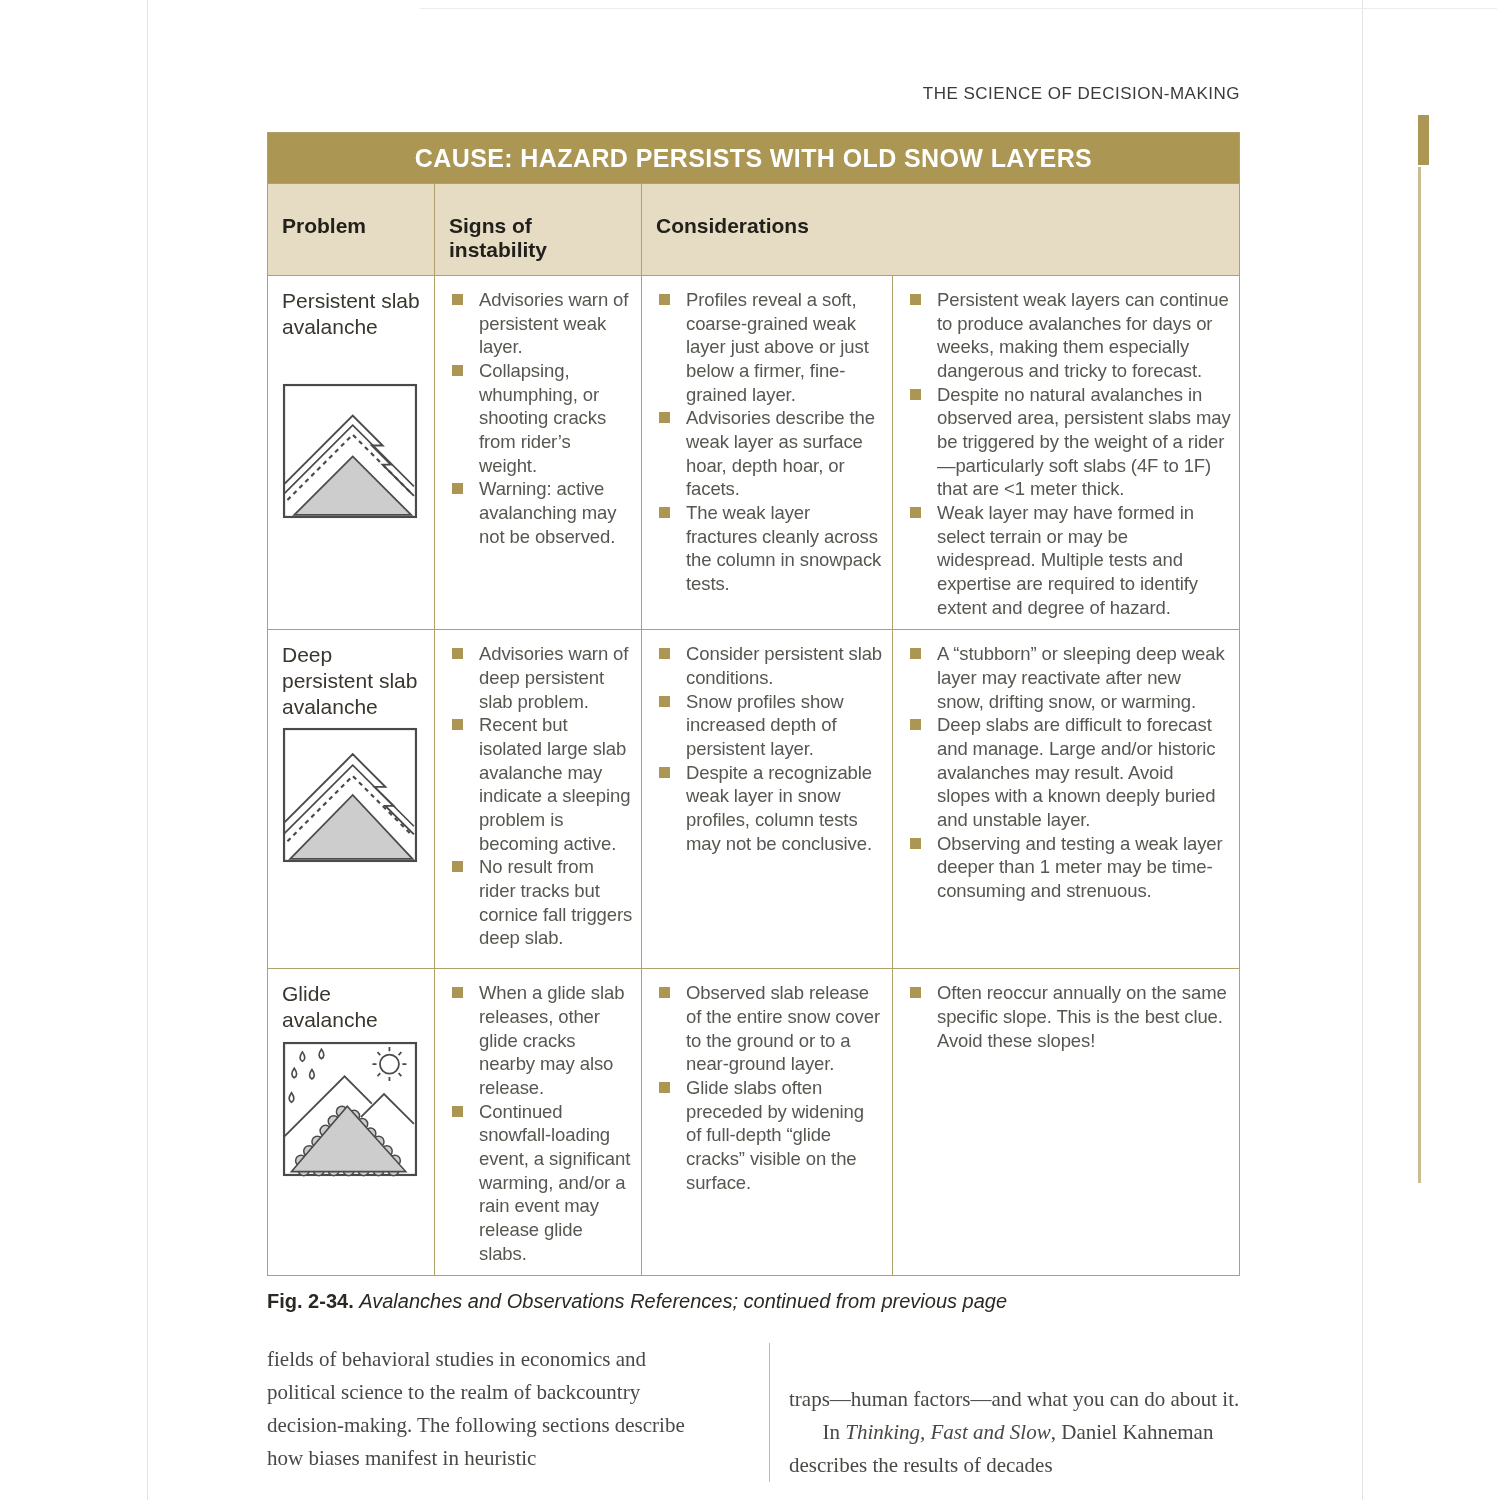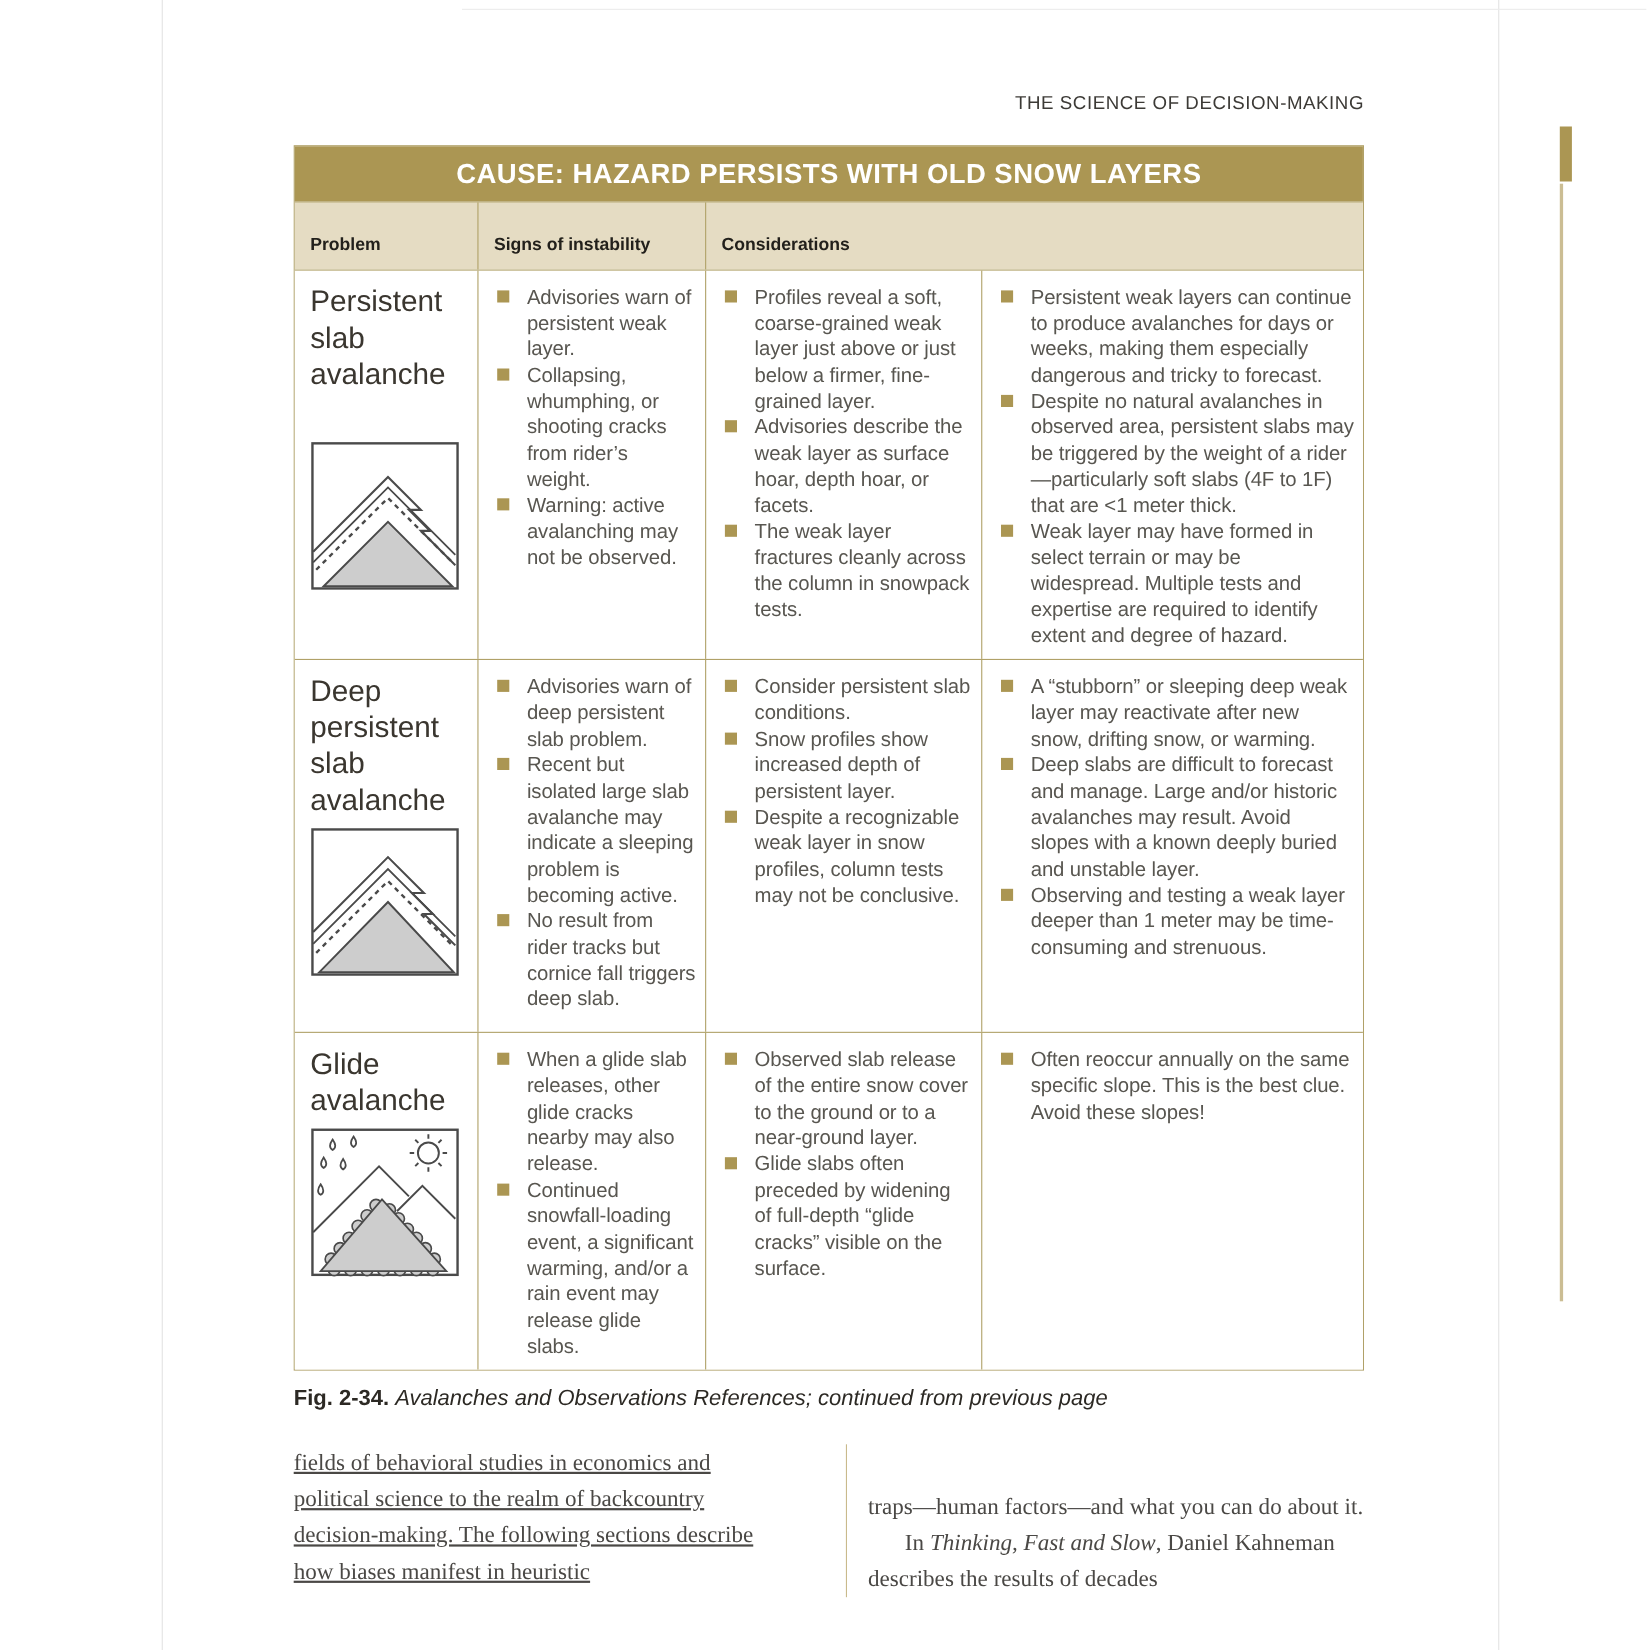--- a/index.html
+++ b/index.html
@@ -29,50 +29,50 @@
   }
 
   
   .av-table{margin-top:28px;border:1px solid var(--tan);}
   .table-title{
     background:var(--gold);height:50px;display:flex;align-items:center;justify-content:center;
     color:#fff;font-weight:bold;font-size:25px;letter-spacing:.4px;
   }
   .grid{display:grid;grid-template-columns:166px 207px 251px 347px;}
   .header-row{background:var(--beige);border-top:1px solid var(--tan);}
-  .header-row .cell{padding:30px 10px 13px 14px;font-size:16px;font-weight:bold;color:#22201b;}
+  .header-row .cell{padding:30px 10px 13px 14px;font-size:21px;font-weight:bold;color:#22201b;}
   .body-row{background:#fff;border-top:1px solid var(--tan);}
   .cell{border-left:1px solid var(--tan);}
   .cell:first-child{border-left:none;}
   .body-row .cell{padding:12px 8px 10px 14px;}
   .row-1{min-height:328px;}
   .row-2{min-height:338px;}
   .row-3{min-height:276px;}
-  .problem-name{font-size:27px;line-height:1.22;color:#3a362f;}
+  .problem-name{font-size:21px;line-height:1.22;color:#3a362f;}
   .diagram{display:block;width:136px;height:136px;margin-top:8px;}
   .diagram.gap-top{margin-top:44px;}
 
   ul.bullets{list-style:none;margin:0;padding:0;}
   ul.bullets li{
     position:relative;padding-left:30px;margin:0;
     font-size:18.5px;line-height:1.28;letter-spacing:-.1px;color:var(--bullet-ink);
   }
   ul.bullets li::before{
     content:"";position:absolute;left:3px;top:6px;width:11px;height:11px;background:var(--gold);
   }
 
   
   .caption{margin-top:14px;font-size:20px;color:#2c2924;}
   .cap-label{font-weight:bold;}
   .cap-text{font-style:italic;}
 
   
   .bodytext{display:flex;margin-top:30px;font-family:"Liberation Serif",serif;
     font-size:21px;line-height:1.57;color:#4a4845;}
-  .bt-left{width:440px;padding-right:63px;border-right:1px solid #c9ba8c;text-decoration:underline;}
+  .bt-left{width:440px;padding-right:63px;border-right:1px solid #c9ba8c;}
   .bt-right{width:452px;padding-left:19px;margin-top:40px;}
   .bodytext p{margin:0;}
   .bt-right .indent{text-indent:1.6em;}
   .italic{font-style:italic;}
 </style>
 </head>
 <body>
 
 <div class="canvas">
 

